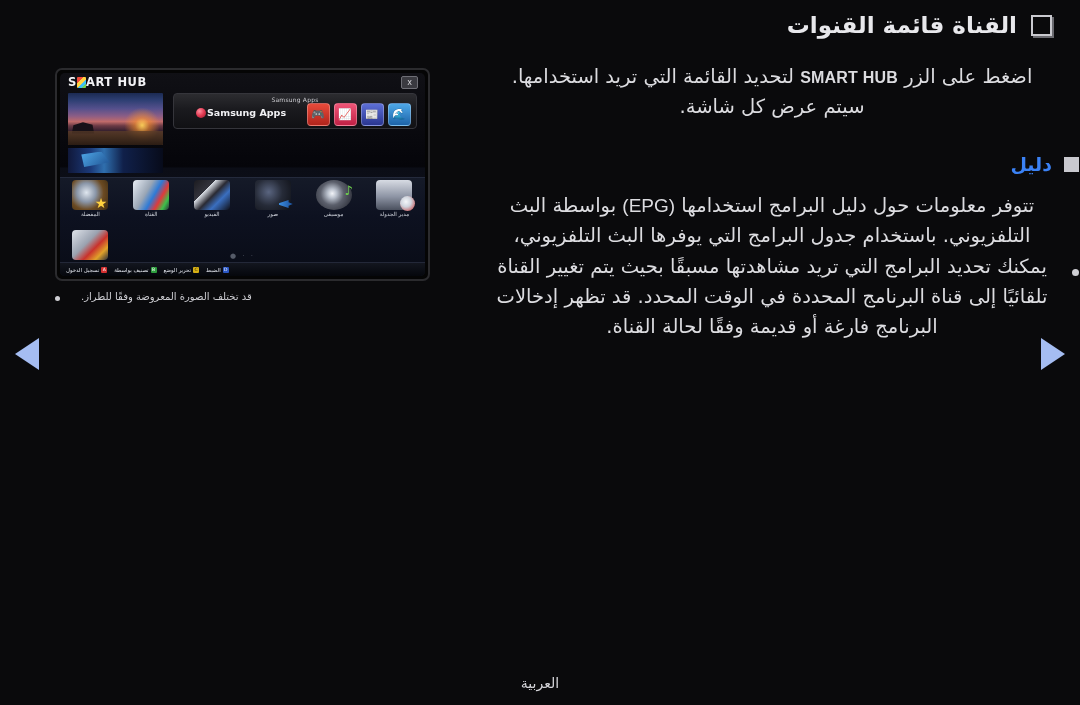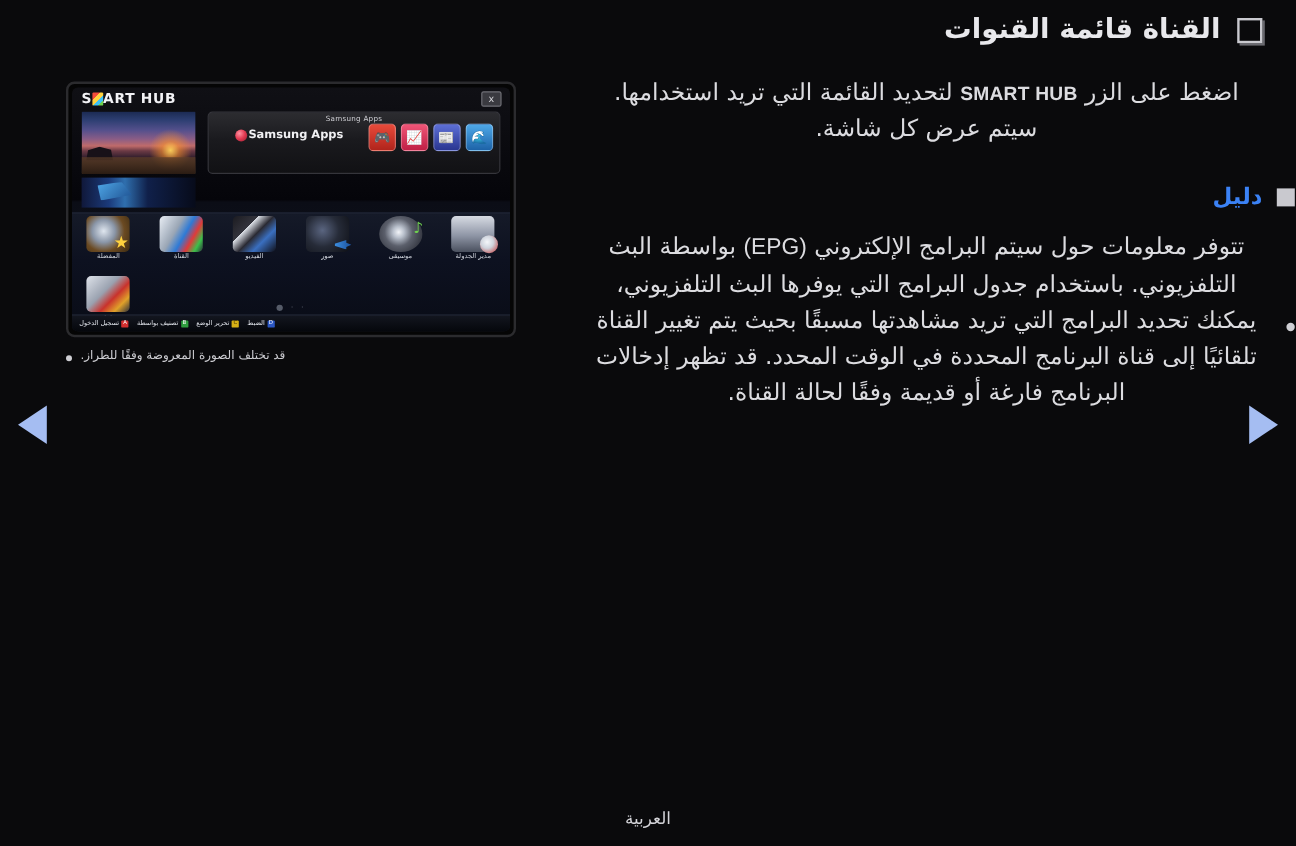--- a/index.html
+++ b/index.html
@@ -161,21 +161,21 @@
     width: 30%; height: 62%;
     background: linear-gradient(135deg,#4fa8e8,#1d4f8f);
     clip-path: polygon(10% 100%, 0% 20%, 70% 0%, 100% 70%);
   }
 
   .apps-panel {
     position: absolute;
     left: 113px;
     right: 8px;
     top: 2px;
-    height: 52px;
+    height: 36px;
     border-radius: 4px;
     background: linear-gradient(180deg,#2c2c30 0%, #1a1a1e 45%, #111114 100%);
     border: 1px solid #35353b;
     box-sizing: border-box;
   }
   .apps-panel-title {
     position: absolute;
     left: 0; right: 0;
     top: 2px;
     text-align: center;
@@ -319,21 +319,21 @@
   .key.k-green i { background:#2e9e3e; }
   .key.k-yellow i{ background:#d6b016; color:#3a2f00; }
   .key.k-blue i  { background:#2b57c4; }
 
   .shot-caption {
     margin-top: 9px;
     width: 375px;
     display: flex;
     flex-direction: row-reverse;
     align-items: flex-start;
-    gap: 7px;
+    gap: 21px;
     direction: rtl;
     padding-right: 2px;
     box-sizing: border-box;
   }
   .cap-dot {
     width: 5px; height: 5px;
     border-radius: 50%;
     background: #cfcfd4;
     flex: 0 0 auto;
     margin-top: 6px;
@@ -562,21 +562,21 @@
 
   <div class="sub-wrap">
     <div class="sub-head-row">
       <div class="sub-marker"></div>
       <div class="sub-head">دليل</div>
     </div>
 
     <div class="bullet-block">
       <div class="bullet-dot"></div>
       <div class="bullet-text">
-        <span>تتوفر معلومات حول سيتم البرامج الإلكتروني</span>
+        <span>تتوفر معلومات حول دليل البرامج استخدامها</span>
         <span class="en">(EPG)</span>
         <span>بواسطة البث التلفزيوني. باستخدام جدول البرامج التي يوفرها البث التلفزيوني، يمكنك تحديد البرامج التي تريد مشاهدتها مسبقًا بحيث يتم تغيير القناة تلقائيًا إلى قناة البرنامج المحددة في الوقت المحدد. قد تظهر إدخالات البرنامج فارغة أو قديمة وفقًا لحالة القناة.</span>
       </div>
     </div>
   </div>
 
 </div>
 
 <div class="nav-arrow nav-prev"></div>
 <div class="nav-arrow nav-next"></div>

